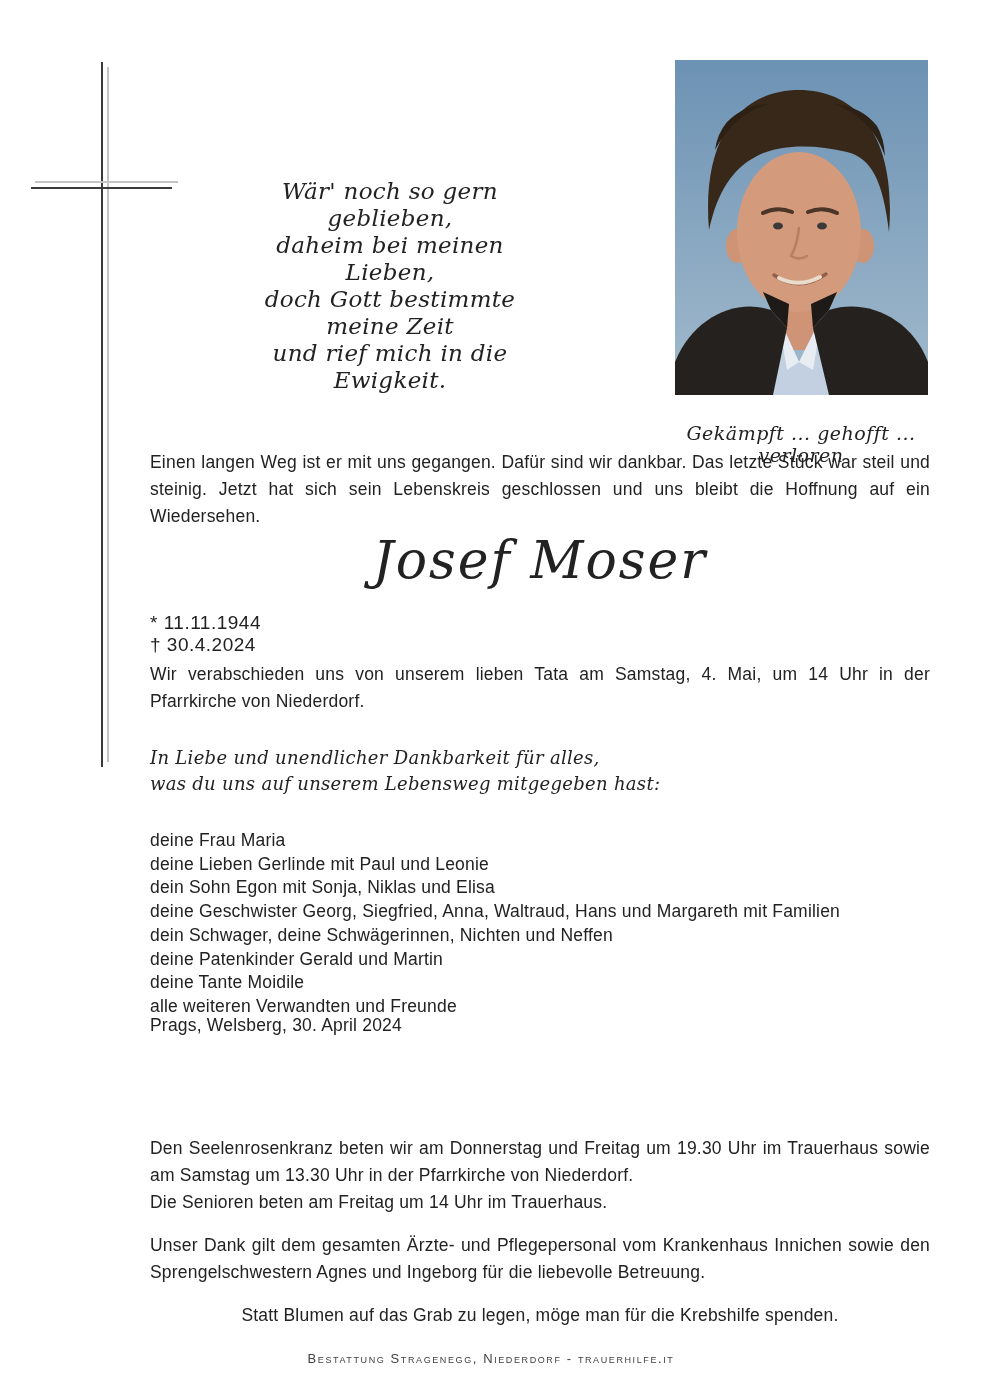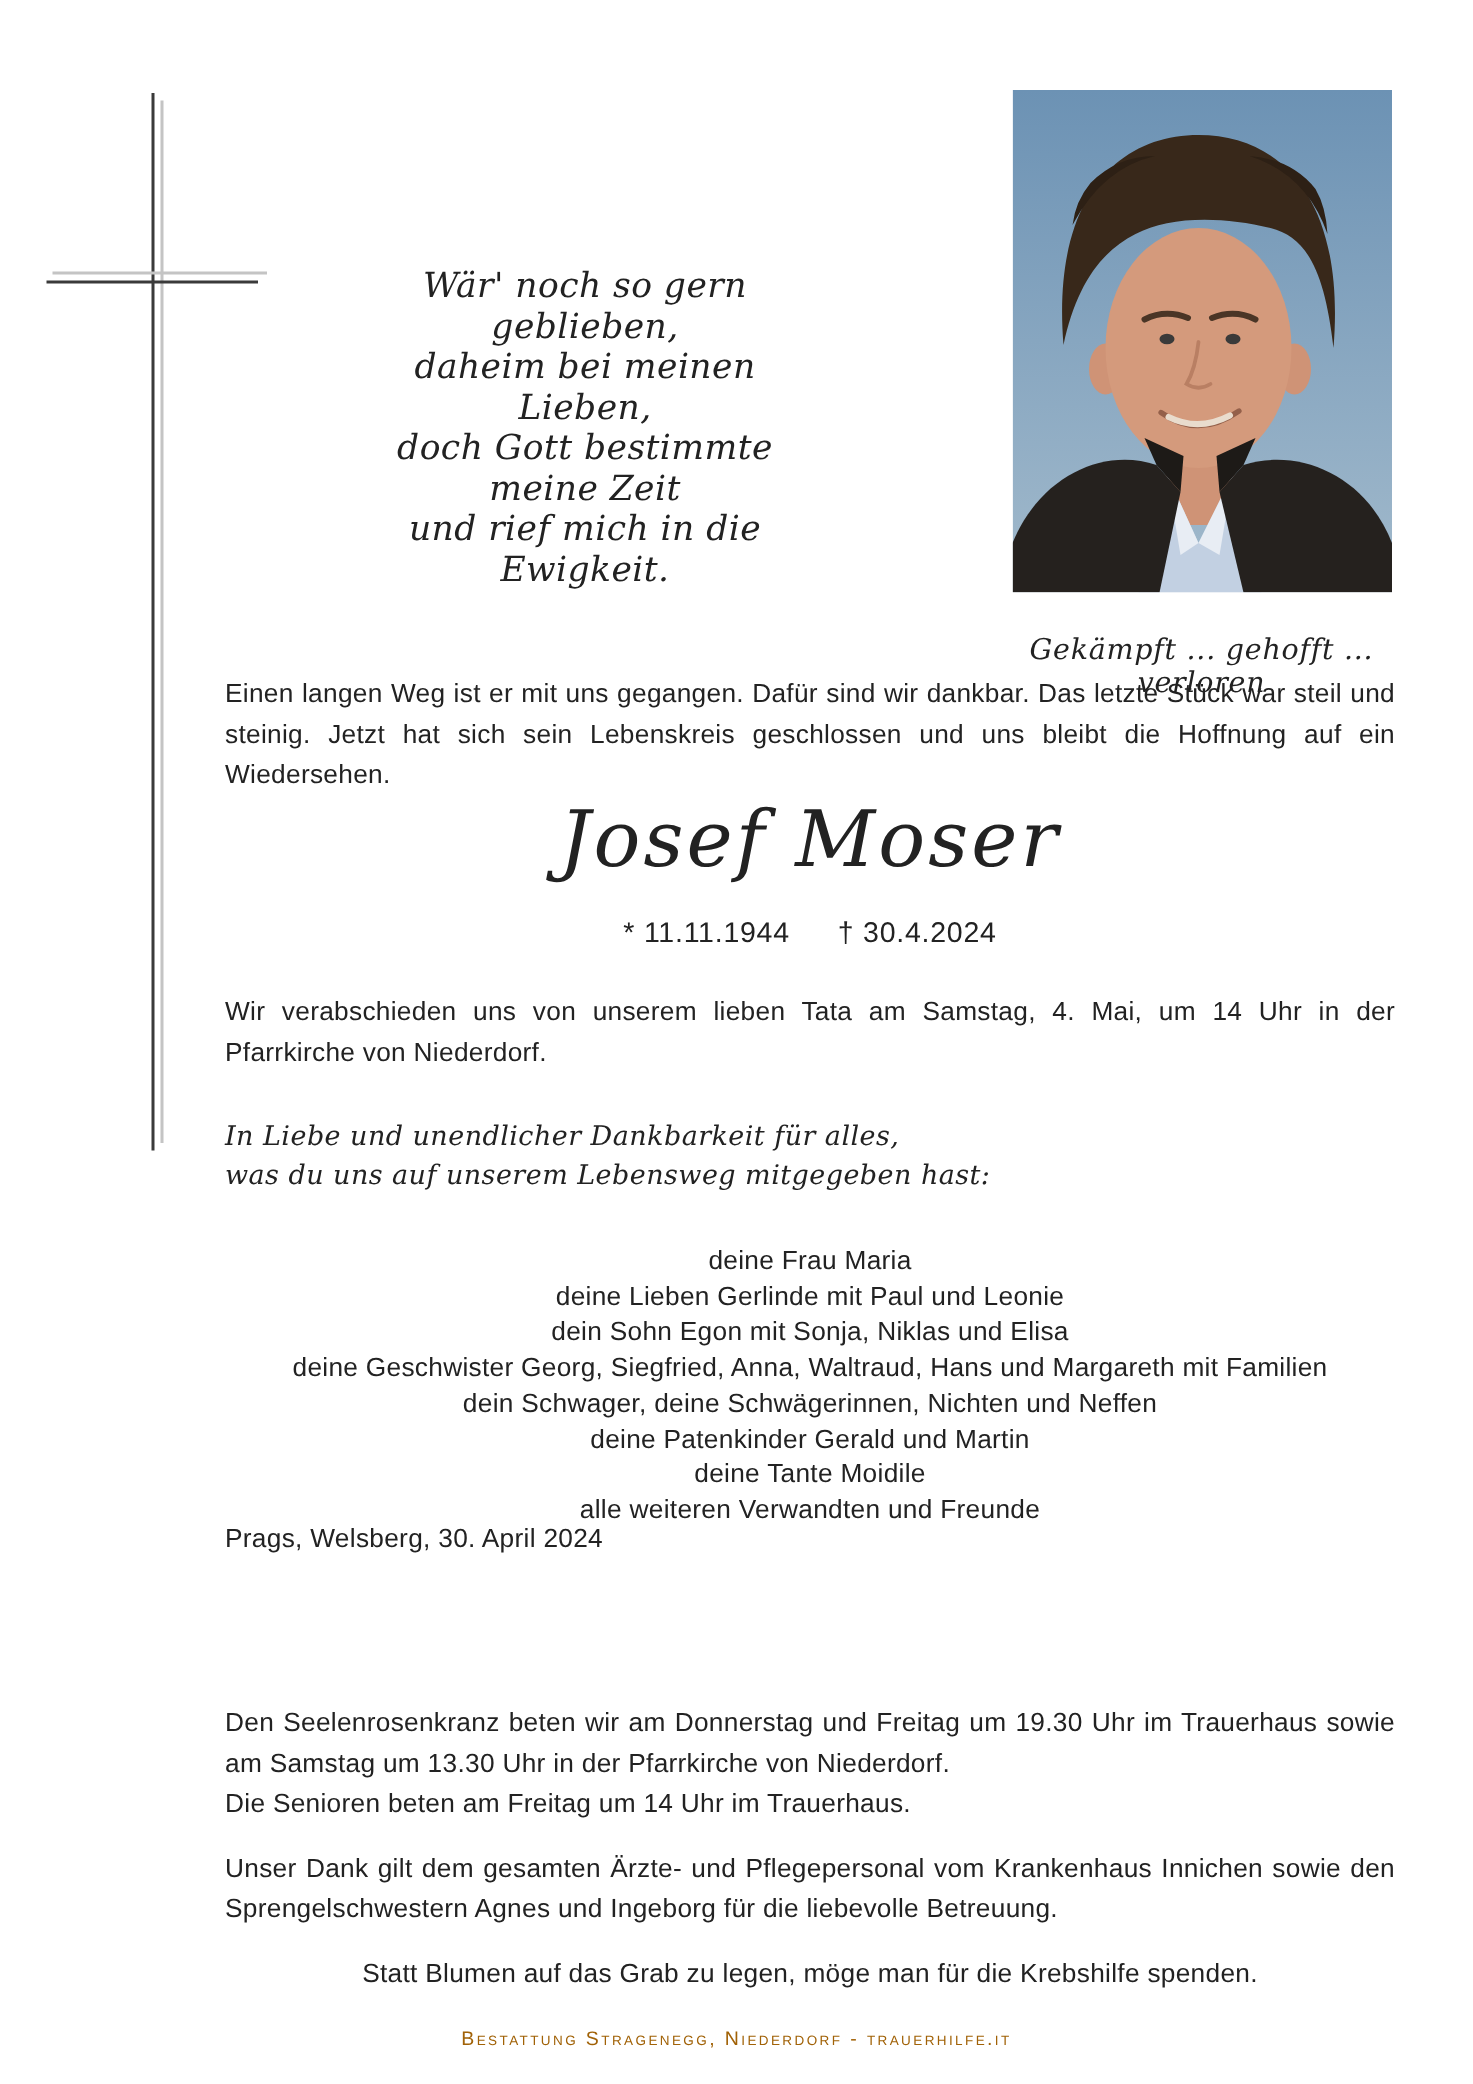--- a/index.html
+++ b/index.html
@@ -56,41 +56,41 @@
   .justify{text-align:justify;}
   .intro{top:449px;}
   .farewell{top:661px;}
   .name{
     position:absolute;left:150px;top:530px;width:780px;
     text-align:center;font-size:52px;line-height:60px;
     letter-spacing:2px;
   }
   .dates{
     position:absolute;left:150px;top:612px;width:780px;
-    display:flex;justify-content:center;gap:32px;
-    font-size:19px;letter-spacing:.5px;
+    display:flex;justify-content:center;
+    font-size:19px;letter-spacing:.5px;flex-direction:column;
   }
   .gratitude{
     position:absolute;left:150px;top:745px;width:780px;
     font-size:18px;line-height:26px;letter-spacing:.3px;
   }
-  .mourners{position:absolute;left:150px;top:829px;width:780px;text-align:center;}
+  .mourners{position:absolute;left:150px;top:829px;width:780px;}
   .mourners div{font-size:17.5px;line-height:23.7px;letter-spacing:.2px;}
   .dateline{top:1012px;}
   .rosary{top:1135px;}
   .rosary .p2{margin-top:0;}
   .thanks{top:1232px;}
   .donation{top:1302px;text-align:center;}
 
   
   .footer{
     position:absolute;left:36px;top:1351px;width:910px;
     text-align:center;
     font-variant:small-caps;
-    font-size:13px;letter-spacing:1.6px;color:#a16207;
+    font-size:13px;letter-spacing:1.6px;color:#404040;
   }
 </style>
 </head>
 <body>
 
 <div class="page">
 
   <div>
     <div class="cross-line v-light"></div>
     <div class="cross-line v-dark"></div>

